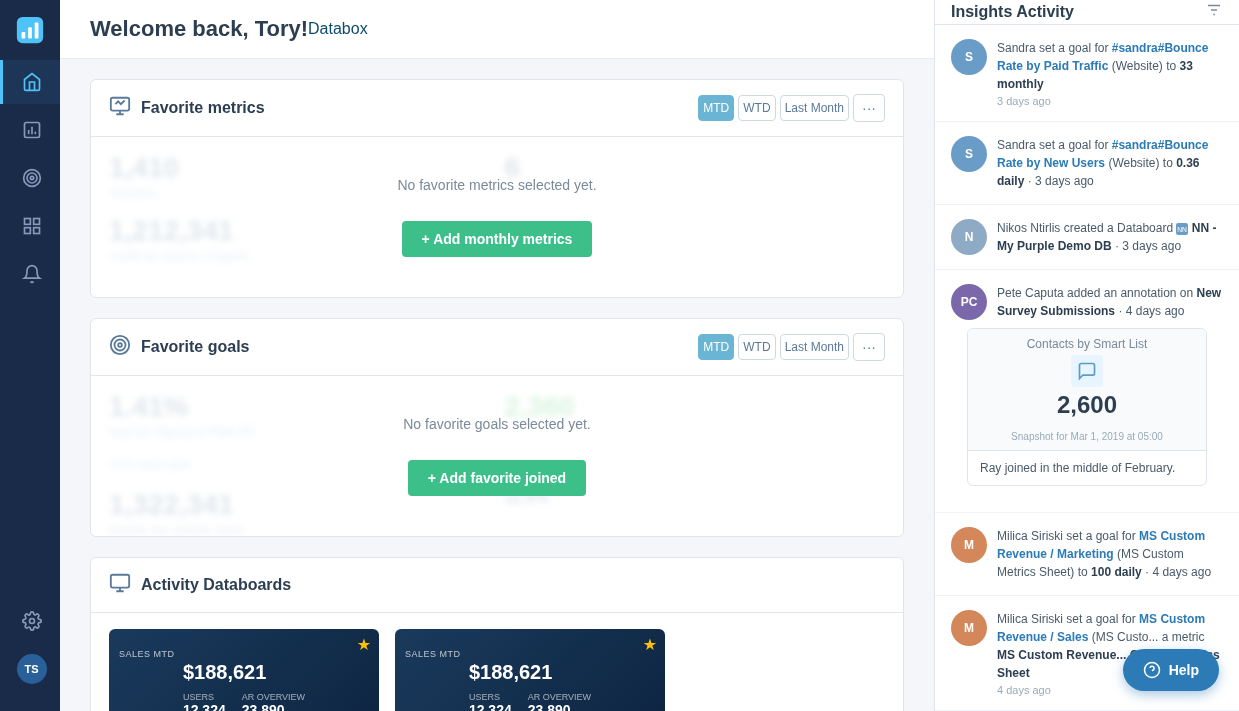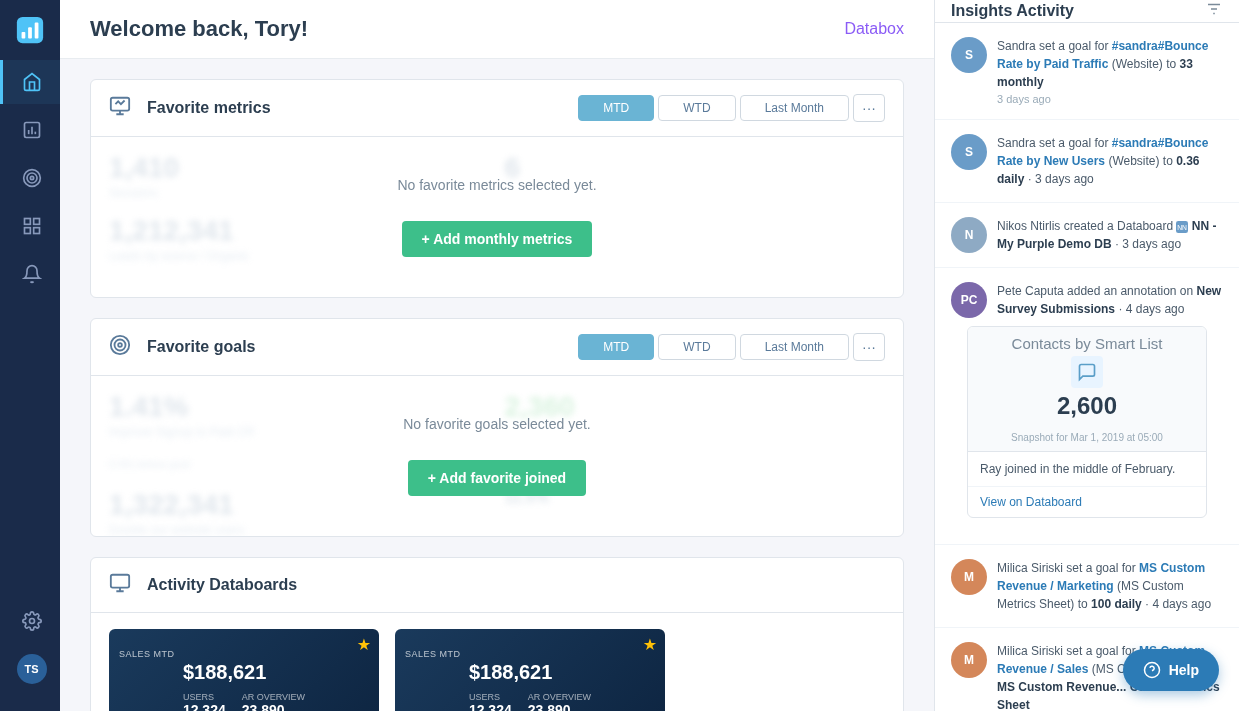--- a/index.html
+++ b/index.html
@@ -77,31 +77,31 @@
       flex: 1;
       overflow-y: auto;
       background: #f5f6fa;
     }
     .main-header {
       background: #fff;
       padding: 16px 30px;
       height: 59px;
       display: flex;
       align-items: center;
-      justify-content: space-between;
+      justify-content: flex-start;
       border-bottom: 1px solid #e8ecf0;
     }
     .main-header-title {
       font-size: 22px;
       font-weight: 600;
       color: #2c3e50;
     }
     .header-brand {
       font-size: 16px;
-      color: #8b5cf6;
+      color: #0c4a6e;
     }
     .main-body {
       padding: 20px 30px;
     }
 
     
     .section {
       background: #fff;
       border-radius: 6px;
       border: 1px solid #e0e5eb;
@@ -111,35 +111,35 @@
     .section-header {
       display: flex;
       align-items: center;
       justify-content: space-between;
       padding: 14px 18px;
       border-bottom: 1px solid #e0e5eb;
     }
     .section-title-group {
       display: flex;
       align-items: center;
-      gap: 16px;
+      gap: 10px;
     }
     .section-title {
       font-size: 16px;
       font-weight: 600;
       color: #2c3e50;
     }
     .section-icon svg { width: 22px; height: 22px; color: #5a7a9a; }
     .time-tabs {
       display: flex;
       align-items: center;
       gap: 4px;
     }
     .time-tab {
-      padding: 5px 24px;
+      padding: 5px 4px;
       border-radius: 4px;
       font-size: 12px;
       border: 1px solid #d0d8e0;
       background: #fff;
       cursor: pointer;
       color: #5a7a9a;
     }
     .time-tab.active {
       background: #6ab4d4;
       color: #fff;
@@ -319,21 +319,21 @@
     }
     .annotation-header {
       background: #f8fafc;
       padding: 8px 12px;
       display: flex;
       flex-direction: column;
       align-items: center;
       border-bottom: 1px solid #e0e5eb;
     }
     .annotation-metric-name {
-      font-size: 15px;
+      font-size: 12px;
       color: #7a8a99;
       margin-bottom: 4px;
     }
     .annotation-icon {
       width: 32px;
       height: 32px;
       background: #e8f4ff;
       border-radius: 4px;
       display: flex;
       align-items: center;
@@ -674,21 +674,20 @@
             <div class="annotation-metric-name">Contacts by Smart List</div>
             <div class="annotation-icon">
               <svg viewBox="0 0 24 24" fill="none" stroke="#5a9ec8" stroke-width="2" width="20" height="20">
                 <path d="M21 15a2 2 0 0 1-2 2H7l-4 4V5a2 2 0 0 1 2-2h14a2 2 0 0 1 2 2z"></path>
               </svg>
             </div>
             <div class="annotation-value">2,600</div>
             <div class="annotation-snapshot">Snapshot for Mar 1, 2019 at 05:00</div>
           </div>
           <div class="annotation-body">Ray joined in the middle of February.</div>
-          <a class="annotation-link">View on Databoard</a>
         </div>
       </div>
 
       <div class="activity-item">
         <div class="activity-avatar" style="background:#d4875a">M</div>
         <div>
           <div class="activity-text">
             Milica Siriski set a goal for <span class="bold-blue">MS Custom Revenue / Marketing</span> (MS Custom Metrics Sheet) to <strong>100 daily</strong> · 4 days ago
           </div>
         </div>

